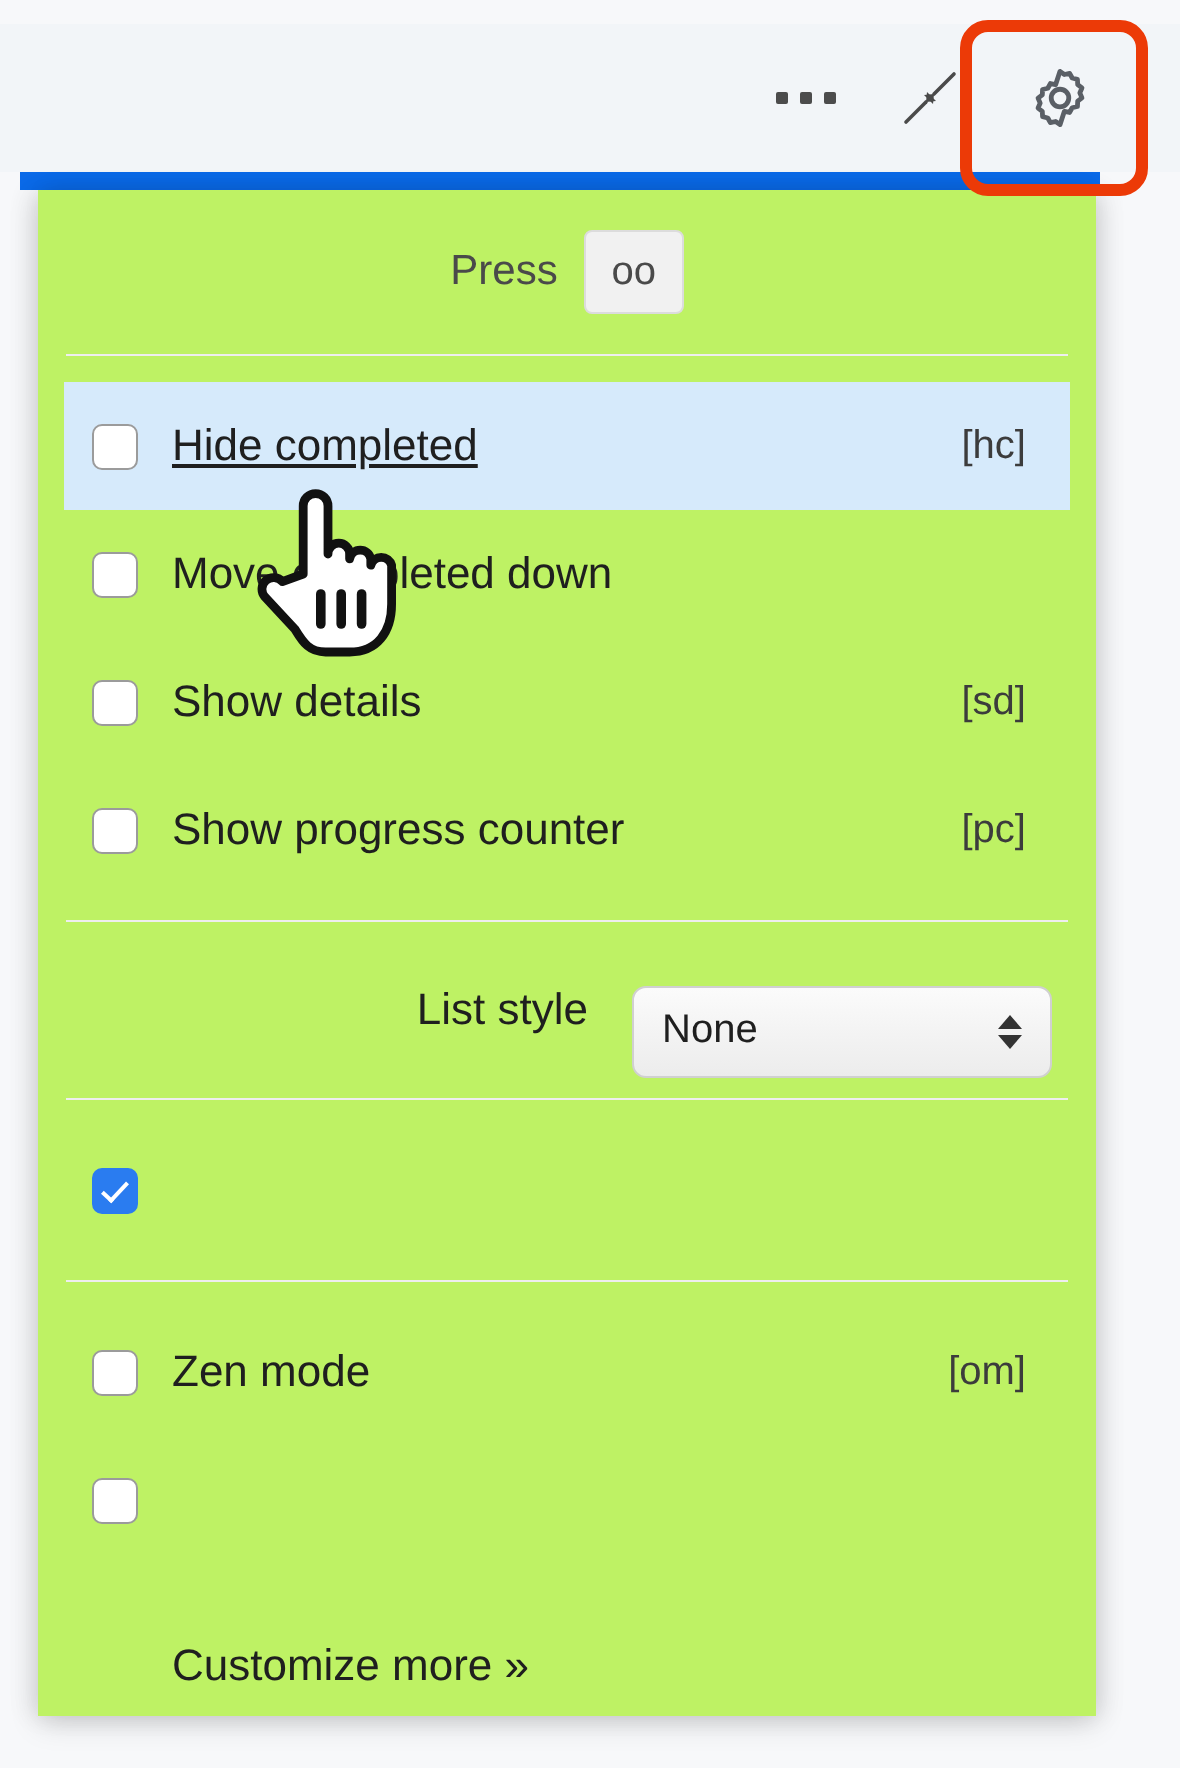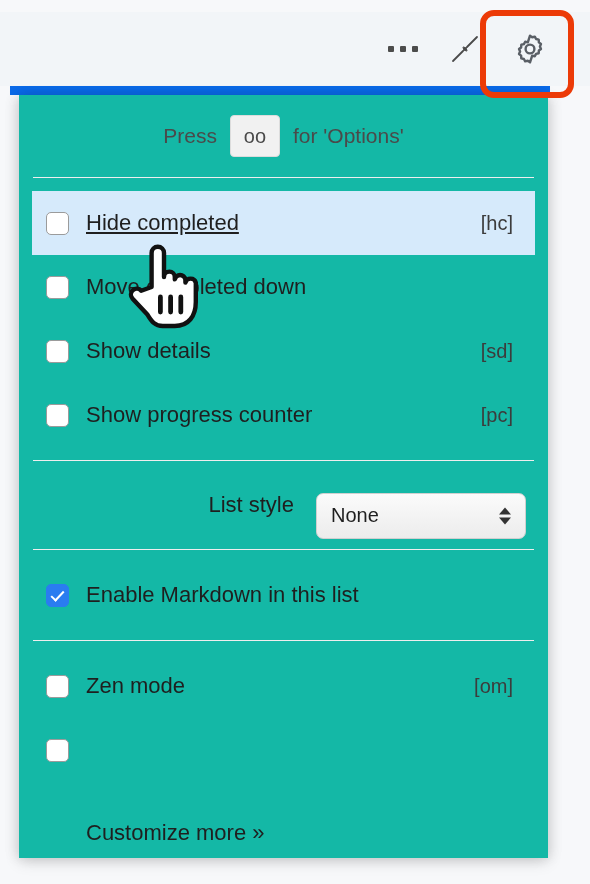--- a/index.html
+++ b/index.html
@@ -86,21 +86,21 @@
     z-index: 5;
   }
 
   
   .panel {
     position: absolute;
     left: 19px;
     top: 95px;
     width: 529px;
     height: 763px;
-    background: #14b8a6;
+    background: #bef264;
     box-shadow: 0 4px 14px rgba(0,0,0,0.13), -4px 0 12px rgba(0,0,0,0.07), 4px 0 12px rgba(0,0,0,0.07);
     box-sizing: border-box;
     z-index: 10;
   }
 
   .hint {
     height: 82px;
     display: flex;
     align-items: center;
     justify-content: center;
@@ -297,21 +297,20 @@
 </div>
 
 <div class="highlight-ring"></div>
 <div class="accent-bar"></div>
 
 <div class="panel">
 
   <div class="hint">
     <span>Press</span>
     <span class="keycap">oo</span>
-    <span>for 'Options'</span>
   </div>
 
   <div class="sep inset"></div>
 
   <div class="group">
 
     <div class="row hovered">
       <span class="cb"></span>
       <span class="label">Hide completed</span>
       <span class="shortcut">[hc]</span>
@@ -347,21 +346,20 @@
           <i class="down"></i>
       </span>
     </div>
   </div>
 
   <div class="sep inset"></div>
 
   <div class="group">
     <div class="row">
       <span class="cb checked"></span>
-      <span class="label">Enable Markdown in this list</span>
       <span class="shortcut"></span>
     </div>
   </div>
 
   <div class="sep inset"></div>
 
   <div class="group">
     <div class="row">
       <span class="cb"></span>
       <span class="label">Zen mode</span>

